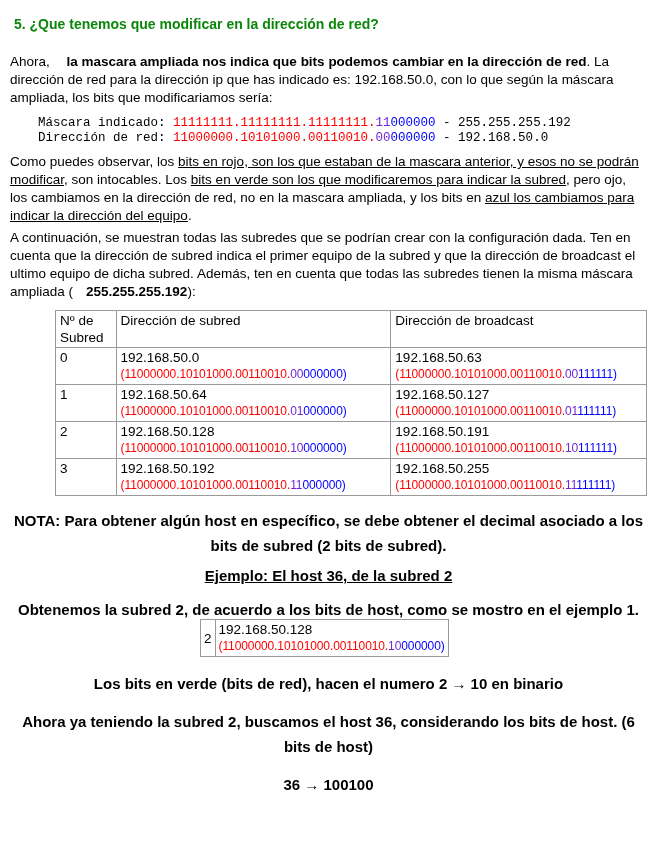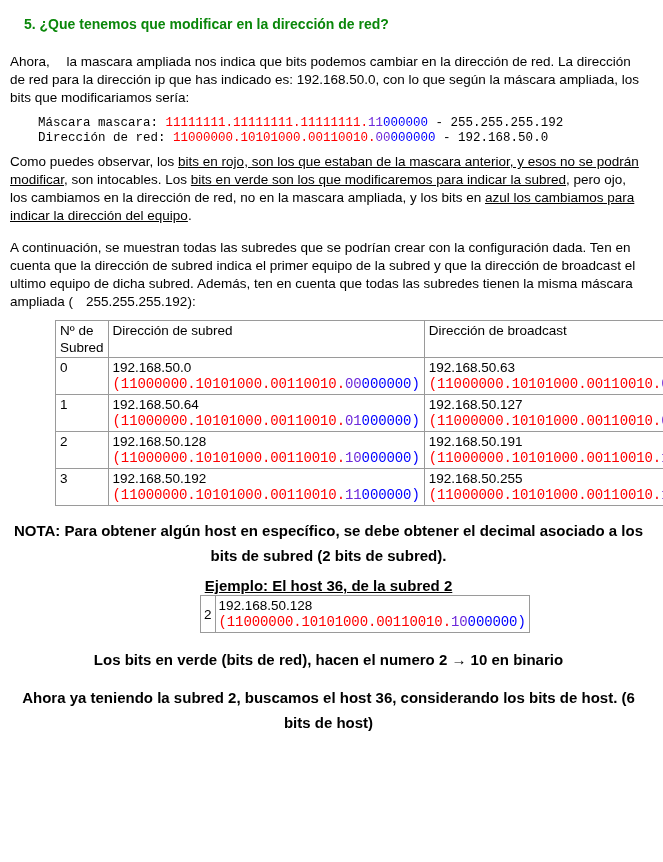--- a/index.html
+++ b/index.html
@@ -1,44 +1,44 @@
 <!DOCTYPE html>
 <html><head>
 <meta charset="utf-8">
 <style>
   html,body{margin:0;padding:0;background:#fff;}
   body{width:663px;font-family:"Liberation Sans",sans-serif;color:#000;}
   .page{padding:2px 16px 12px 10px;}
 
-  .gh{color:#0a870a;font-weight:bold;font-size:14px;line-height:18px;margin:14px;}
+  .gh{color:#0a870a;font-weight:bold;font-size:14px;line-height:18px;margin:4px;}
   .gh1{margin-top:13px;}
   .gh2{margin-top:14px;}
 
   .body-p{font-size:13.5px;line-height:18px;margin:0;}
   .p1{margin-top:20px;}
   .p2{margin-top:7px;}
-  .p3{margin-top:14px;}
+  .p3{margin-top:4px;}
   .u{text-decoration:underline;}
-  b{font-weight:normal;padding-left:13px;}
+  b{font-weight:bold;padding-left:13px;}
 
   .code{font-family:"Liberation Mono",monospace;font-size:12.5px;line-height:15px;
         margin-top:9px;padding-left:28px;}
   .code-line{white-space:pre;}
   .r{color:#ff0000;}
   .g{color:#6d28d9;}
   .b-bit{color:#0000ff;}
 
   table.subnets{border-collapse:collapse;margin:9px 0 0 45px;font-size:13.5px;line-height:17px;padding-left:12px;}
   table.subnets th,table.subnets td{border:1px solid #9a9a9a;padding:1px 4px;vertical-align:top;text-align:left;}
   table.subnets th{font-weight:normal;height:19px;}
   th.c1{width:52px;}
   th.c2{width:268px;}
   th.c3{width:248px;}
   td.num{text-align:center;vertical-align:middle;}
-  .bin{font-size:14px;letter-spacing:-0.1px;white-space:nowrap;font-family:Liberation Mono, monospace;}
+  .bin{font-size:12px;letter-spacing:-0.1px;white-space:nowrap;}
 
   .bold-sec{font-weight:bold;font-size:15px;line-height:25px;margin:0;text-align:center;}
   .nota{margin-top:12px;}
   .ejemplo{margin-top:5px;text-decoration:underline;}
   .obtenemos{margin-top:9px;}
   .verde{margin-top:14px;}
   .ahora{margin-top:13px;}
   .hostbin{margin-top:13px;}
 
   table.mini{border-collapse:collapse;margin:-3px 0 0 190px;font-size:13.5px;line-height:17px;}
@@ -47,21 +47,21 @@
 </head>
 <body>
 
 <div class="page">
 
   <p class="gh gh1">5. ¿Que tenemos que modificar en la dirección de red?</p>
 
   <p class="body-p p1"><span>Ahora, </span><b>la mascara ampliada nos indica que bits podemos cambiar en la dirección de red</b><span>. La dirección de red para la dirección ip que has indicado es: 192.168.50.0, con lo que según la máscara ampliada, los bits que modificariamos sería:</span></p>
 
   <div class="code">
-    <div class="code-line"><span>Máscara mascara: </span><span class="r">11111111.11111111.11111111.</span><span class="g">11</span><span class="b-bit">000000</span><span> - 255.255.255.192</span></div>
+    <div class="code-line"><span>Máscara indicado: </span><span class="r">11111111.11111111.11111111.</span><span class="g">11</span><span class="b-bit">000000</span><span> - 255.255.255.192</span></div>
     <div class="code-line"><span>Dirección de red: </span><span class="r">11000000.10101000.00110010.</span><span class="g">00</span><span class="b-bit">000000</span><span> - 192.168.50.0</span></div>
   </div>
 
   <p class="body-p p2"><span>Como puedes observar, los </span><span class="u">bits en rojo, son los que estaban de la mascara anterior, y esos no se podrán modificar</span><span>, son intocables. Los </span><span class="u">bits en verde son los que modificaremos para indicar la subred</span><span>, pero ojo, los cambiamos en la dirección de red, no en la mascara ampliada, y los bits en </span><span class="u">azul los cambiamos para indicar la dirección del equipo</span><span>.</span></p>
 
 
   <p class="body-p p3"><span>A continuación, se muestran todas las subredes que se podrían crear con la configuración dada. Ten en cuenta que la dirección de subred indica el primer equipo de la subred y que la dirección de broadcast el ultimo equipo de dicha subred. Además, ten en cuenta que todas las subredes tienen la misma máscara ampliada (</span><b>255.255.255.192</b><span>):</span></p>
 
   <table class="subnets">
     <tbody>
@@ -114,31 +114,33 @@
         <div class="bin"><span class="r">(11000000.10101000.00110010.</span><span class="g">11</span><span class="b-bit">111111)</span></div>
       </td>
     </tr>
   </tbody>
     </table>
 
   <p class="bold-sec nota">NOTA: Para obtener algún host en específico, se debe obtener el decimal asociado a los bits de subred (2 bits de subred).</p>
 
   <p class="bold-sec ejemplo">Ejemplo: El host 36, de la subred 2</p>
 
+  <p class="bold-sec obtenemos">Obtenemos la subred 2, de acuerdo a los bits de host, como se mostro en el ejemplo 1.</p>
 
   <table class="mini">
     <tbody>
         <tr>
       <td>2</td>
       <td>
         <div>192.168.50.128</div>
         <div class="bin"><span class="r">(11000000.10101000.00110010.</span><span class="g">10</span><span class="b-bit">000000)</span></div>
       </td>
     </tr>
   </tbody>
     </table>
 
   <p class="bold-sec verde">Los bits en verde (bits de red), hacen el numero 2 → 10 en binario</p>
 
   <p class="bold-sec ahora">Ahora ya teniendo la subred 2, buscamos el host 36, considerando los bits de host. (6 bits de host)</p>
 
+  <p class="bold-sec hostbin">36 → 100100</p>
 
 </div>
 
 </body></html>

